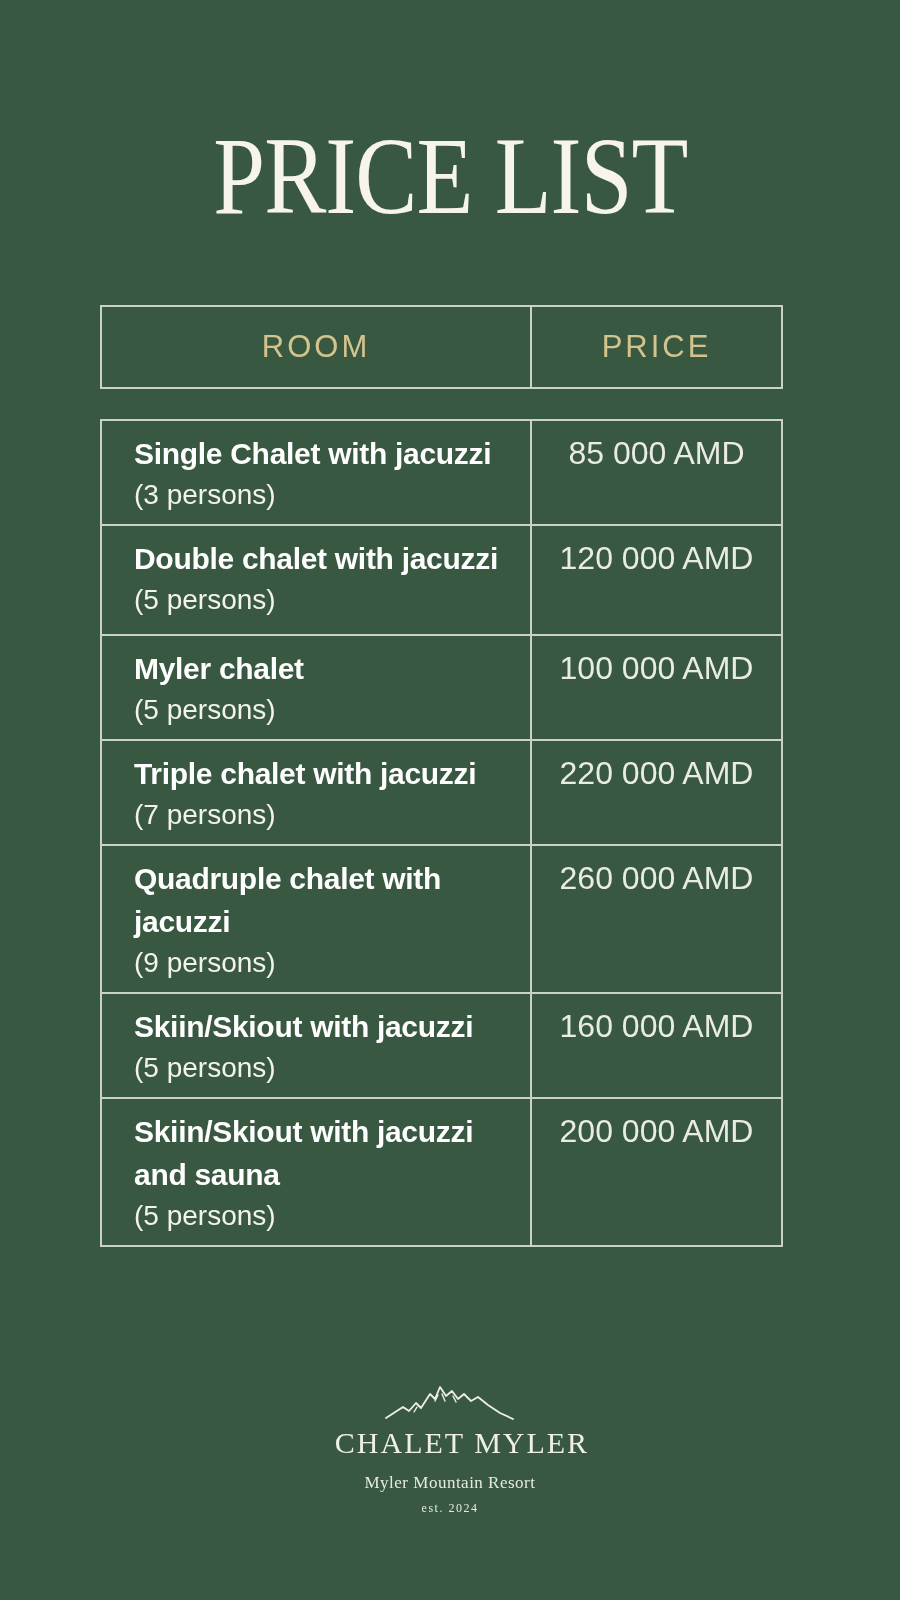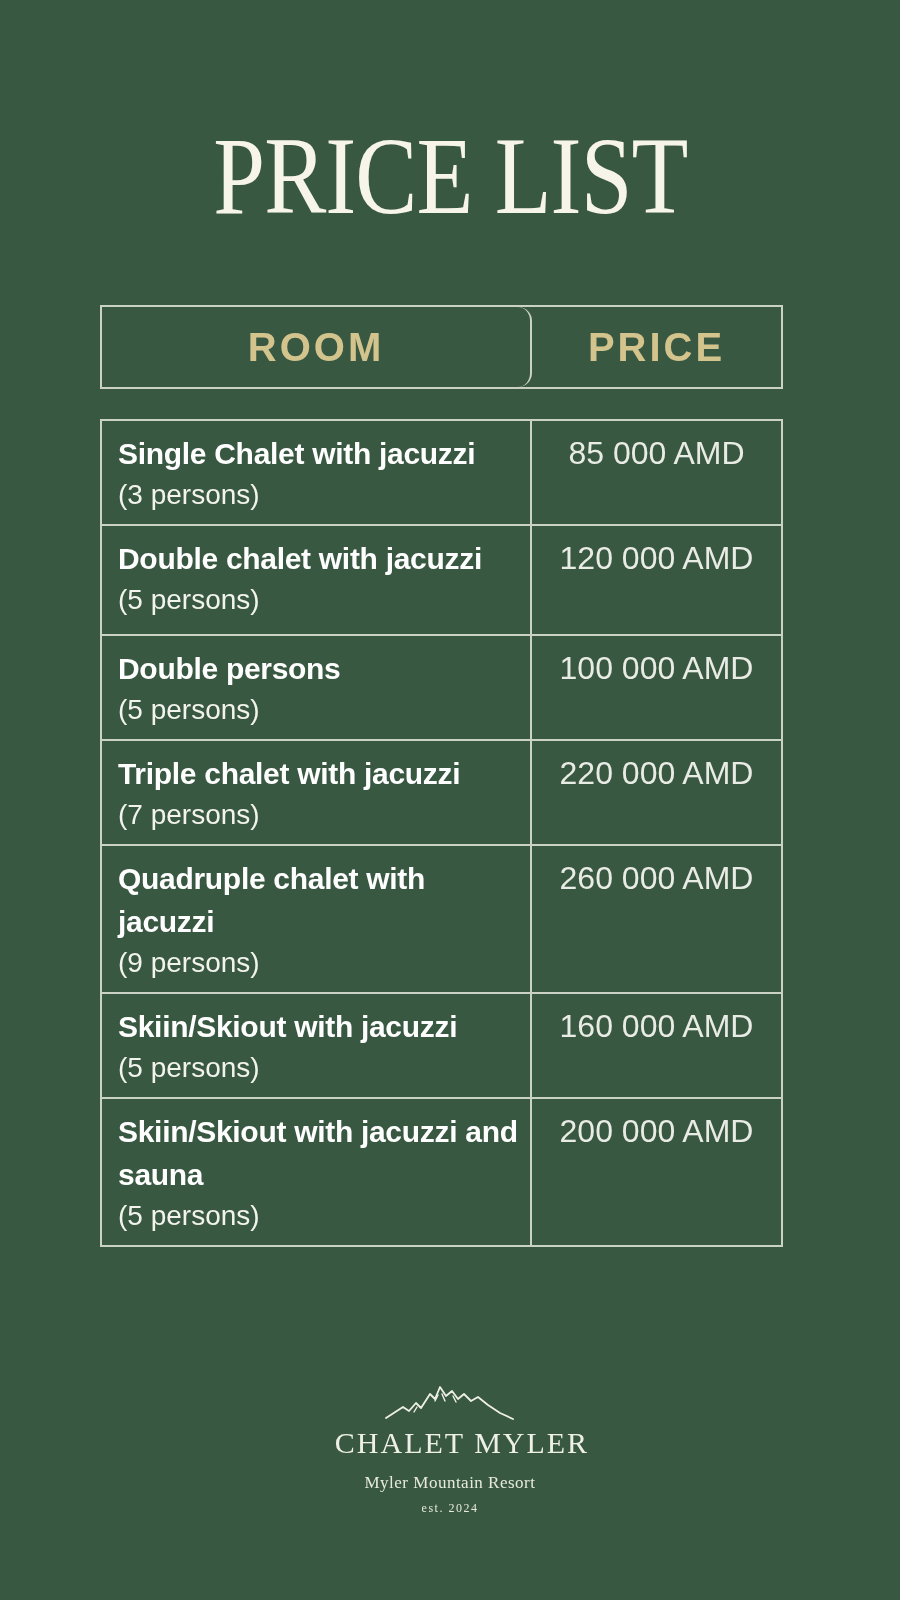--- a/index.html
+++ b/index.html
@@ -32,40 +32,40 @@
     transform-origin:center top;
   }
   .header-table{
     position:absolute;left:100px;top:305px;width:683px;height:84px;
     border:2px solid var(--border);
     display:flex;
   }
   .header-cell{
     display:flex;align-items:center;justify-content:center;
     color:var(--tan);
-    font-size:40px;letter-spacing:3px;font-weight:700;border-radius:14px;
+    font-size:31px;letter-spacing:3px;font-weight:400;
   }
   .header-cell.room{width:430px;border-right:2px solid var(--border);}
   .header-cell.price{flex:1;}
   .price-table{
     position:absolute;left:100px;top:419px;width:683px;
     border:2px solid var(--border);
   }
   .row{display:flex;border-bottom:2px solid var(--border);}
   .row:last-of-type{border-bottom:none;}
   div.row:nth-of-type(1){min-height:96px;}
   div.row:nth-of-type(2){min-height:110px;}
   div.row:nth-of-type(3){min-height:97px;}
   div.row:nth-of-type(4){min-height:97px;}
   div.row:nth-of-type(5){min-height:108px;}
   div.row:nth-of-type(6){min-height:105px;}
   div.row:nth-of-type(7){min-height:143px;}
   .room-cell{
     width:430px;border-right:2px solid var(--border);
-    padding:11px 6px 10px 16px;
+    padding:11px 6px 10px 32px;
   }
   .room-name{
     color:#fefefe;font-weight:700;
     font-size:30px;line-height:43px;letter-spacing:-0.3px;
   }
   .room-capacity{
     color:#f2f3ec;font-weight:400;
     font-size:28px;line-height:39px;
   }
   .price-cell{
@@ -120,21 +120,21 @@
     <div class="row">
       <div class="room-cell">
         <div class="room-name">Double chalet with jacuzzi</div>
         <div class="room-capacity">(5 persons)</div>
       </div>
       <div class="price-cell">120 000 AMD</div>
     </div>
 
     <div class="row">
       <div class="room-cell">
-        <div class="room-name">Double persons</div>
+        <div class="room-name">Myler chalet</div>
         <div class="room-capacity">(5 persons)</div>
       </div>
       <div class="price-cell">100 000 AMD</div>
     </div>
 
     <div class="row">
       <div class="room-cell">
         <div class="room-name">Triple chalet with jacuzzi</div>
         <div class="room-capacity">(7 persons)</div>
       </div>

